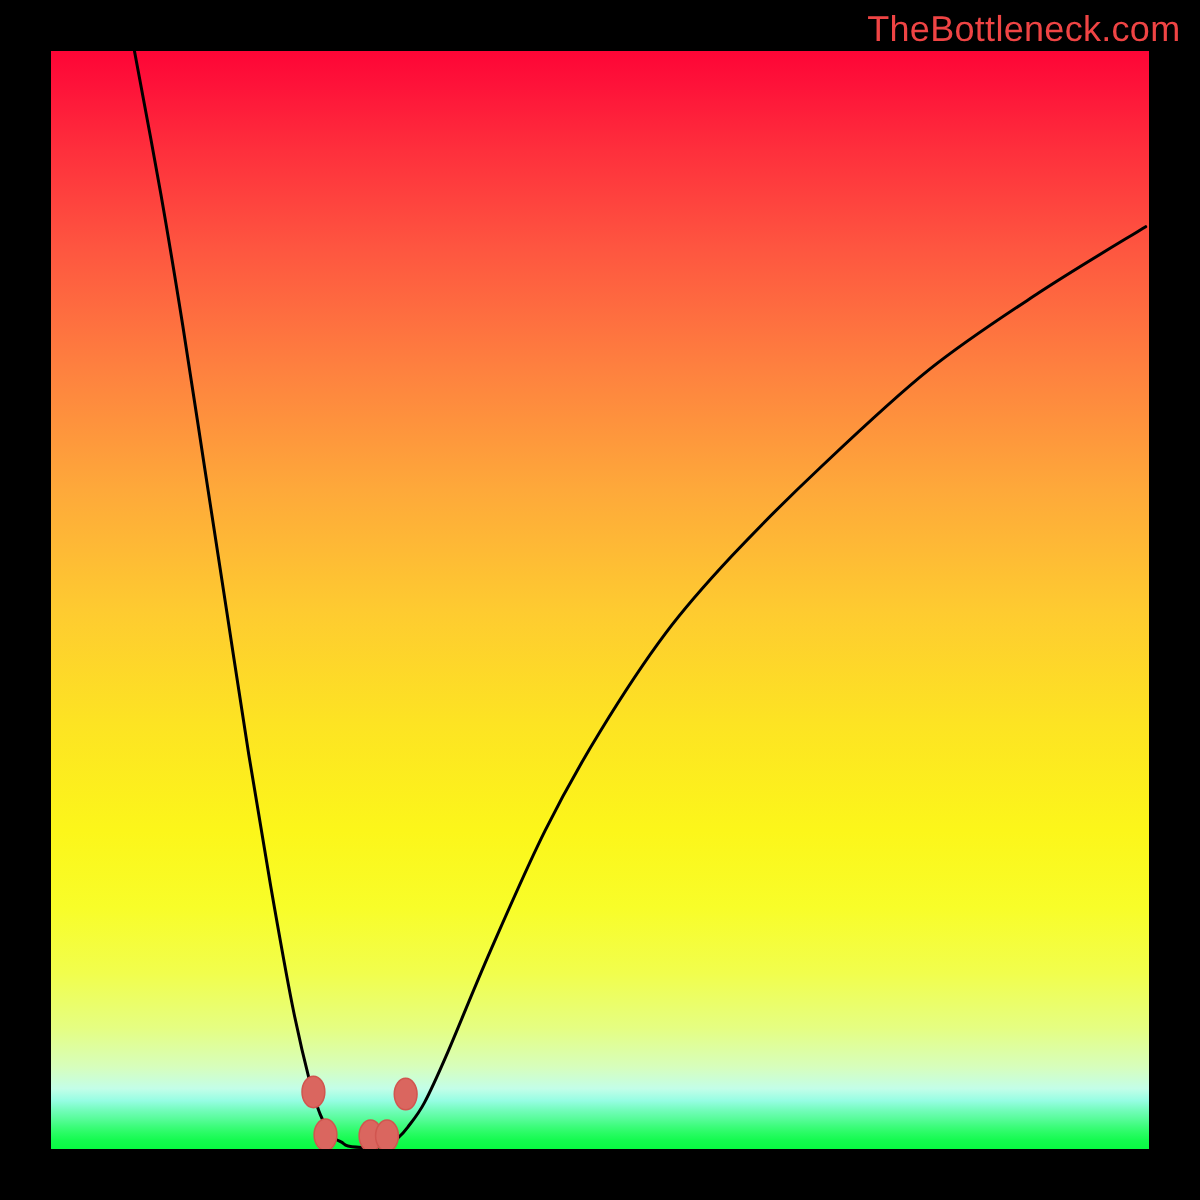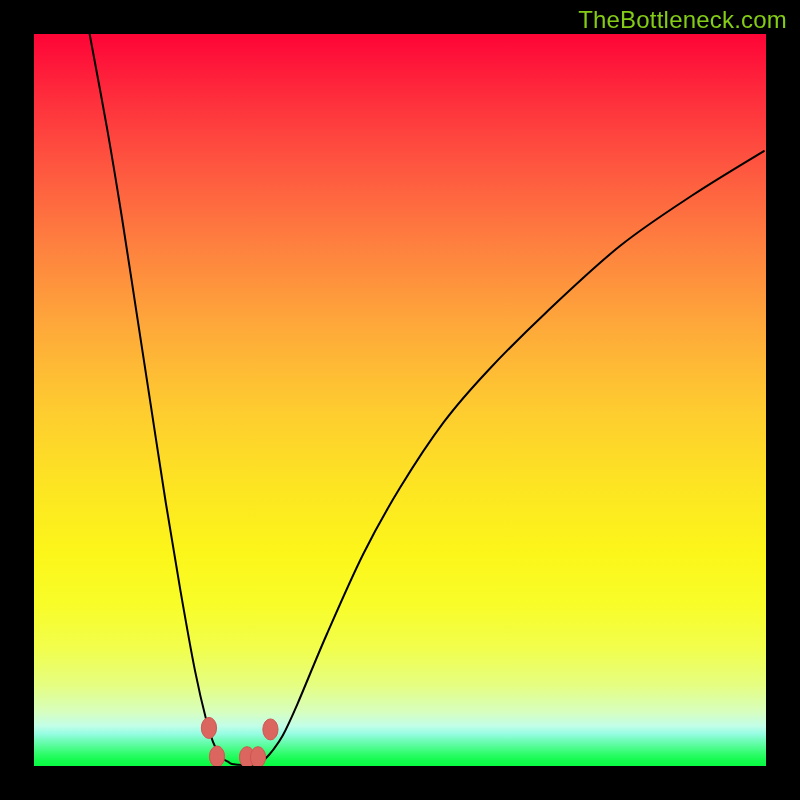--- a/index.html
+++ b/index.html
@@ -56,21 +56,21 @@
   svg.curve {
     position: absolute;
     inset: 0;
     width: 732px;
     height: 732px;
   }
   .watermark {
     position: absolute;
     top: 6px;
     right: 13px;
-    color: #84cc16;
+    color: #ef4444;
     font-size: 24px;
     font-weight: 400;
     letter-spacing: 0.2px;
     user-select: none;
   }
 </style>
 </head>
 <body>
 
 <div class="frame">

